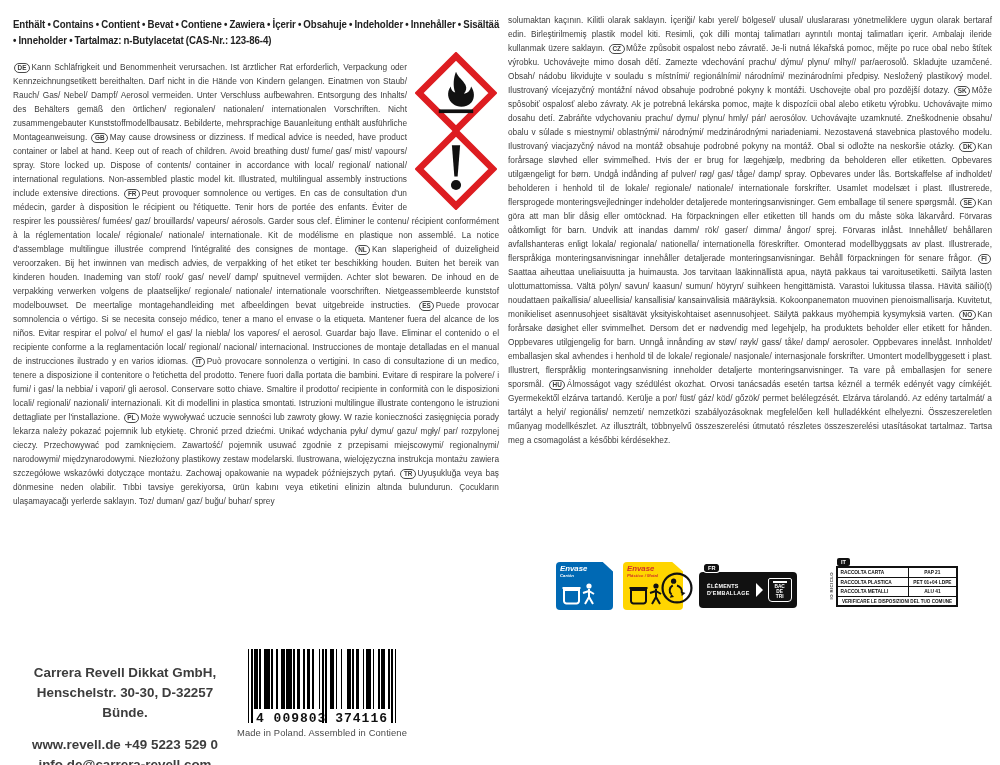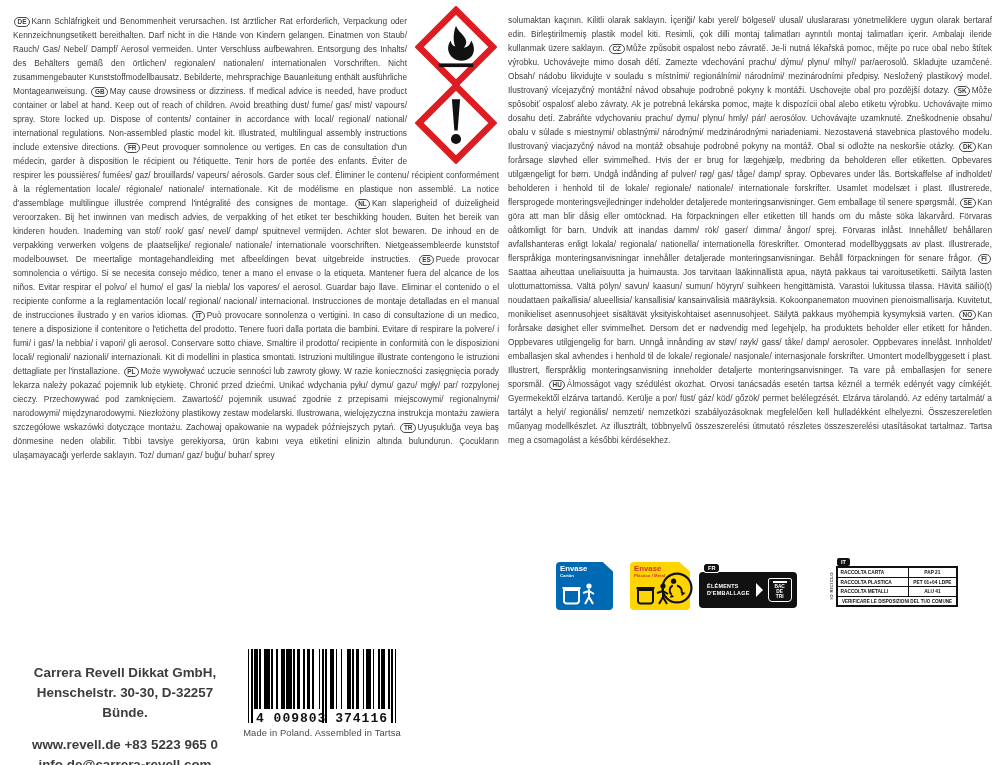--- a/index.html
+++ b/index.html
@@ -43,21 +43,21 @@
   .barcode{position:absolute; left:236px; top:649px; width:172px; text-align:center;}
   .bars{position:relative; height:74px; display:flex; justify-content:center; align-items:flex-start;}
   .bars .bar{background:#000; height:60px;}
   .bars .sp{background:transparent; height:60px;}
   .bars .tall{height:74px;}
   .digits{font-family:"Liberation Mono", monospace; font-size:13px; font-weight:700;
           color:#111; letter-spacing:1px; margin-top:-12px; background:transparent;}
   .madein{font-size:9.4px; color:#4a4a4a; margin-top:1px; letter-spacing:0.1px;}
 
   
-  .envase-row{position:absolute; left:556px; top:562px; display:flex; gap:17px;}
+  .envase-row{position:absolute; left:556px; top:562px; display:flex; gap:10px;font-style:italic;}
   .badge{width:57px; height:48px; border-radius:4px; padding:3px 4px; position:relative;
          clip-path:polygon(0 0, 82% 0, 100% 20%, 100% 100%, 0 100%);}
   .badge-blue{background:var(--envase_blue); color:#fff;}
   .badge-yellow{background:var(--envase_yellow); color:var(--badge_red_text); width:60px;}
   .badge-title{font-size:7.8px; font-weight:700; line-height:8px;}
   .badge-sub{font-size:4.3px; font-weight:700; line-height:5px;}
   .badge-icon{position:absolute; left:5px; bottom:4px; width:36px; height:24px;}
 
   
   .triman{position:absolute; left:660px; top:564px; display:flex; align-items:center; gap:5px;}
@@ -89,20 +89,23 @@
          border-right:1.5px solid #111;}
   .it-cv{flex:1; padding:2px 2px 1.5px; font-size:4.8px; font-weight:700; color:#111; text-align:center;}
   .it-footer{padding:2px 2.5px 1.5px; font-size:4.6px; font-weight:700; color:#111; text-align:center;}
 </style>
 </head>
 <body>
 
 <div class="label">
 
   <div class="col-left">
+    <div class="hdr-wrap2">
+        <p class="hdr hdr2">Enthält • Contains • Contient • Bevat • Contiene • Zawiera • İçerir • Obsahuje • Indeholder • Innehåller • Sisältää • Inneholder • Tartalmaz: n-Butylacetat (CAS-Nr.: 123-86-4)</p>
+      </div>
     <div class="body-text">
       <span class="picto-col">
         <svg class="picto" viewBox="0 0 100 100">
           <polygon points="50,5 95,50 50,95 5,50" fill="#fff" stroke="var(--ghs_red)" stroke-width="8" stroke-linejoin="miter"></polygon>
           <path d="M50 24 c2.5 7 8.5 10 11.5 16 c2 4 1 8 -2 11 c5 -1 8 -4 9 -9 c4 6 5 14 0 20 c-5.5 6 -16 6.5 -22 1.5 c-7 -5.5 -8 -14.5 -3 -21.5 c0.5 4 2.5 6.5 5.5 7.5 c-3 -9 -2 -18 1 -25.5 z" fill="#111"></path>
           <rect x="29" y="70" width="42" height="4.5" fill="#111"></rect>
         </svg>
         <svg class="picto" viewBox="0 0 100 100">
           <polygon points="50,5 95,50 50,95 5,50" fill="#fff" stroke="var(--ghs_red)" stroke-width="8" stroke-linejoin="miter"></polygon>
           <path d="M45 21 h10 l-3 38 h-4 z" fill="#111"></path>
@@ -113,21 +116,21 @@
     </div>
   </div>
 
   <div class="col-right body-text">
     <span>solumaktan kaçının. Kilitli olarak saklayın. İçeriği/ kabı yerel/ bölgesel/ ulusal/ uluslararası yönetmeliklere uygun olarak bertaraf edin. Birleştirilmemiş plastik model kiti. Resimli, çok dilli montaj talimatları ayrıntılı montaj talimatları içerir. Ambalajı ileride kullanmak üzere saklayın. <span class="lang">CZ</span>Může způsobit ospalost nebo závratě. Je-li nutná lékařská pomoc, mějte po ruce obal nebo štítek výrobku. Uchovávejte mimo dosah dětí. Zamezte vdechování prachu/ dýmu/ plynu/ mlhy// par/aerosolů. Skladujte uzamčené. Obsah/ nádobu likvidujte v souladu s místními/ regionálními/ národními/ mezinárodními předpisy. Nesložený plastikový model. Ilustrovaný vícejazyčný montážní návod obsahuje podrobné pokyny k montáži. Uschovejte obal pro pozdější dotazy. <span class="lang">SK</span>Môže spôsobiť ospalosť alebo závraty. Ak je potrebná lekárska pomoc, majte k dispozícii obal alebo etiketu výrobku. Uchovávajte mimo dosahu detí. Zabráňte vdychovaniu prachu/ dymu/ plynu/ hmly/ pár/ aerosólov. Uchovávajte uzamknuté. Zneškodnenie obsahu/ obalu v súlade s miestnymi/ oblastnými/ národnými/ medzinárodnými nariadeniami. Nezostavená stavebnica plastového modelu. Ilustrovaný viacjazyčný návod na montáž obsahuje podrobné pokyny na montáž. Obal si odložte na neskoršie otázky. <span class="lang">DK</span>Kan forårsage sløvhed eller svimmelhed. Hvis der er brug for lægehjælp, medbring da beholderen eller etiketten. Opbevares utilgængeligt for børn. Undgå indånding af pulver/ røg/ gas/ tåge/ damp/ spray. Opbevares under lås. Bortskaffelse af indholdet/ beholderen i henhold til de lokale/ regionale/ nationale/ internationale forskrifter. Usamlet modelsæt i plast. Illustrerede, flersprogede monteringsvejledninger indeholder detaljerede monteringsanvisninger. Gem emballage til senere spørgsmål. <span class="lang">SE</span>Kan göra att man blir dåsig eller omtöcknad. Ha förpackningen eller etiketten till hands om du måste söka läkarvård. Förvaras oåtkomligt för barn. Undvik att inandas damm/ rök/ gaser/ dimma/ ångor/ sprej. Förvaras inlåst. Innehållet/ behållaren avfallshanteras enligt lokala/ regionala/ nationella/ internationella föreskrifter. Omonterad modellbyggsats av plast. Illustrerade, flerspråkiga monteringsanvisningar innehåller detaljerade monteringsanvisningar. Behåll förpackningen för senare frågor. <span class="lang">FI</span>Saattaa aiheuttaa uneliaisuutta ja huimausta. Jos tarvitaan lääkinnällistä apua, näytä pakkaus tai varoitusetiketti. Säilytä lasten ulottumattomissa. Vältä pölyn/ savun/ kaasun/ sumun/ höyryn/ suihkeen hengittämistä. Varastoi lukitussa tilassa. Hävitä säiliö(t) noudattaen paikallisia/ alueellisia/ kansallisia/ kansainvälisiä määräyksiä. Kokoonpanematon muovinen pienoismallisarja. Kuvitetut, monikieliset asennusohjeet sisältävät yksityiskohtaiset asennusohjeet. Säilytä pakkaus myöhempiä kysymyksiä varten. <span class="lang">NO</span>Kan forårsake døsighet eller svimmelhet. Dersom det er nødvendig med legehjelp, ha produktets beholder eller etikett for hånden. Oppbevares utilgjengelig for barn. Unngå innånding av støv/ røyk/ gass/ tåke/ damp/ aerosoler. Oppbevares innelåst. Innholdet/ emballasjen skal avhendes i henhold til de lokale/ regionale/ nasjonale/ internasjonale forskrifter. Umontert modellbyggesett i plast. Illustrert, flerspråklig monteringsanvisning inneholder detaljerte monteringsanvisninger. Ta vare på emballasjen for senere sporsmål. <span class="lang">HU</span>Álmosságot vagy szédülést okozhat. Orvosi tanácsadás esetén tartsa kéznél a termék edényét vagy címkéjét. Gyermekektől elzárva tartandó. Kerülje a por/ füst/ gáz/ köd/ gőzök/ permet belélegzését. Elzárva tárolandó. Az edény tartalmát/ a tartályt a helyi/ regionális/ nemzeti/ nemzetközi szabályozásoknak megfelelően kell hulladékként elhelyezni. Összeszereletlen műanyag modellkészlet. Az illusztrált, többnyelvű összeszerelési útmutató részletes összeszerelési utasításokat tartalmaz. Tartsa meg a csomagolást a későbbi kérdésekhez. </span>
   </div>
 
   <div class="company">
     <div>Carrera Revell Dikkat GmbH,</div>
     <div>Henschelstr. 30-30, D-32257 Bünde.</div>
-    <div class="gap">www.revell.de +83 5223 965 0</div>
+    <div class="gap">www.revell.de +49 5223 529 0</div>
     <div>info.de@carrera-revell.com</div>
   </div>
 
   <div class="barcode">
     <div class="bars">
         <div class="bar tall" style="width: 1.7px;"></div>
         <div class="sp tall" style="width: 1.7px;"></div>
         <div class="bar tall" style="width: 1.7px;"></div>
         <div class="sp" style="width: 1.7px;"></div>
         <div class="bar" style="width: 3.4px;"></div>
@@ -182,21 +185,21 @@
         <div class="sp" style="width: 1.7px;"></div>
         <div class="bar" style="width: 3.4px;"></div>
         <div class="sp" style="width: 3.4px;"></div>
         <div class="bar" style="width: 1.7px;"></div>
         <div class="sp" style="width: 1.7px;"></div>
         <div class="bar tall" style="width: 1.7px;"></div>
         <div class="sp tall" style="width: 1.7px;"></div>
         <div class="bar tall" style="width: 1.7px;"></div>
       </div>
     <div class="digits">4 009803 374116</div>
-    <div class="madein">Made in Poland. Assembled in Tartsa</div>
+    <div class="madein">Made in Poland. Assembled in Contiene</div>
   </div>
 
   <div class="envase-row">
     <div class="badge badge-blue">
       <div class="badge-title">Envase</div>
       <div class="badge-sub">Cartón</div>
       <svg class="badge-icon" viewBox="0 0 36 24">
         <path d="M3 8 h15 v11 a2.5 2.5 0 0 1 -2.5 2.5 h-10 a2.5 2.5 0 0 1 -2.5 -2.5 z" fill="none" stroke="#fff" stroke-width="2"></path>
         <path d="M1.5 6 h18" stroke="#fff" stroke-width="2"></path>
         <circle cx="28" cy="4" r="2.6" fill="#fff"></circle>

